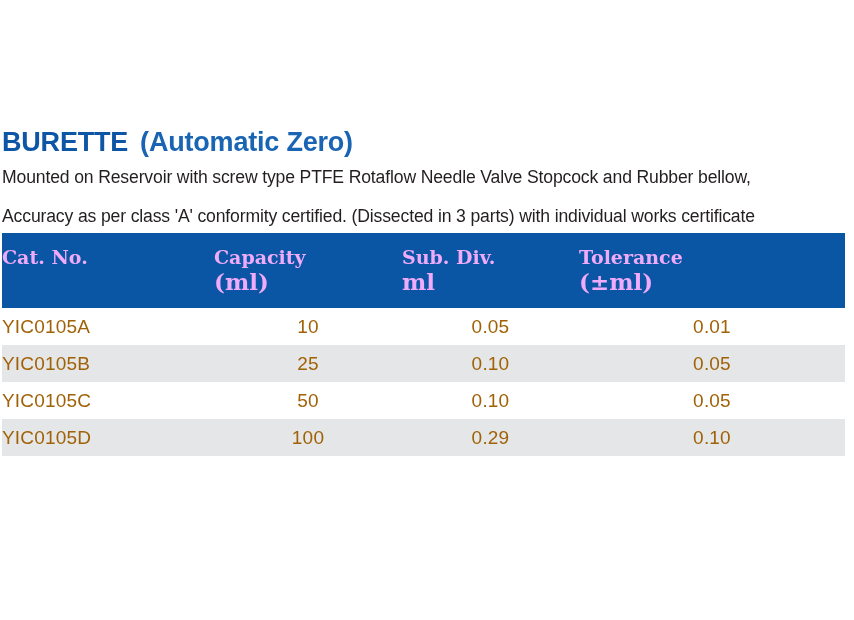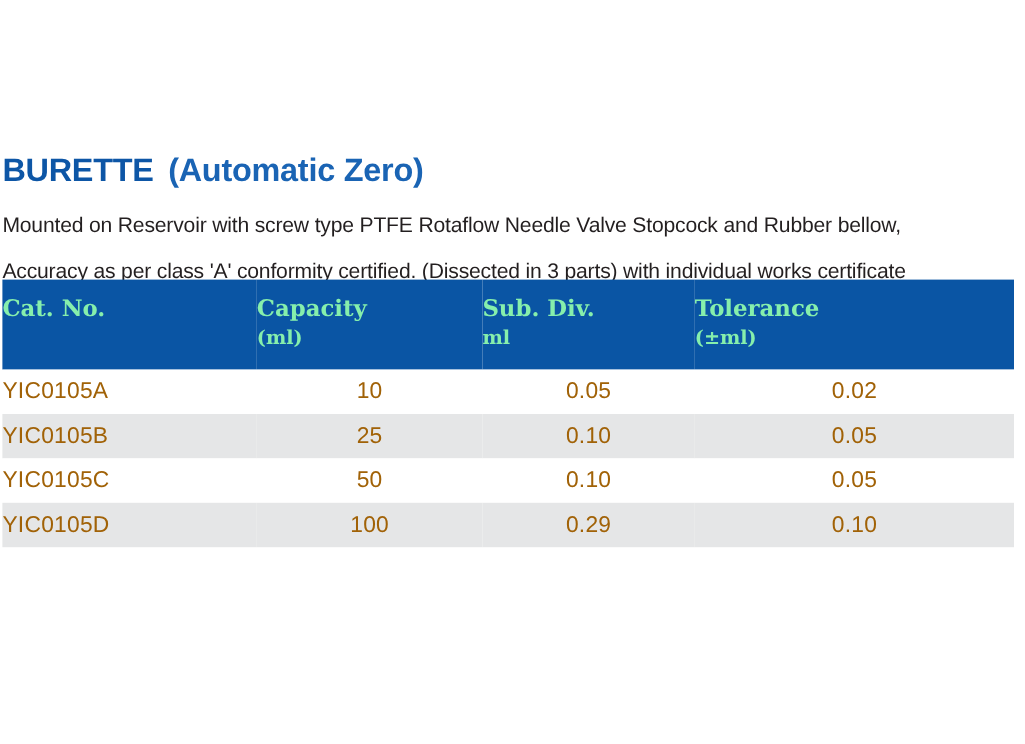--- a/index.html
+++ b/index.html
@@ -36,53 +36,53 @@
     line-height: 32px;
     letter-spacing: -0.2px;
     padding-left: 2px;
     white-space: nowrap;
   }
   .title-main   { color: #0d56a6; }
   .title-spacer { display: inline-block; width: 12px; }
   .title-sub    { color: #1a64b4; }
 
   .product-desc {
-    margin-top: 18px;
+    margin-top: 8px;
     padding-left: 2px;
     font-size: 17.6px;
     line-height: 22.5px;
     color: #231f20;
     white-space: nowrap;
     letter-spacing: -0.15px;
   }
 
   
   .spec-table {
     position: absolute;
     left: 2px;
     top: 233px;
     width: 843px;
     border-collapse: collapse;
     table-layout: fixed;
   }
 
   .spec-table thead th {
     background: #0a55a4;
-    color: #86efac;
+    color: #f0abfc;
     font-family: "DejaVu Serif", "Liberation Serif", serif;
     font-weight: bold;
     font-size: 19px;
     line-height: 25px;
     padding: 12px 0 14px 0;
     vertical-align: top;
     border: 0;
   }
   .spec-table thead th .hdr-line2 {
     display: block;
-    font-size: 16px;
+    font-size: 23px;
     line-height: 24px;
   }
 
   th.col-cat { text-align: left; padding-left: 20px; }
   th.col-cap, th.col-sub, th.col-tol { text-align: left; }
 
   .spec-table tbody td {
     font-family: "Liberation Sans", sans-serif;
     font-size: 19px;
     color: #a16207;
@@ -143,21 +143,21 @@
           <span>Tolerance</span>
           <span class="hdr-line2">(±ml)</span>
         </th>
       </tr>
     </thead>
     <tbody>
       <tr class="row-odd">
         <td class="col-cat">YIC0105A</td>
         <td class="col-cap">10</td>
         <td class="col-sub">0.05</td>
-        <td class="col-tol">0.02</td>
+        <td class="col-tol">0.01</td>
       </tr>
       <tr class="row-even">
         <td class="col-cat">YIC0105B</td>
         <td class="col-cap">25</td>
         <td class="col-sub">0.10</td>
         <td class="col-tol">0.05</td>
       </tr>
       <tr class="row-odd">
         <td class="col-cat">YIC0105C</td>
         <td class="col-cap">50</td>

